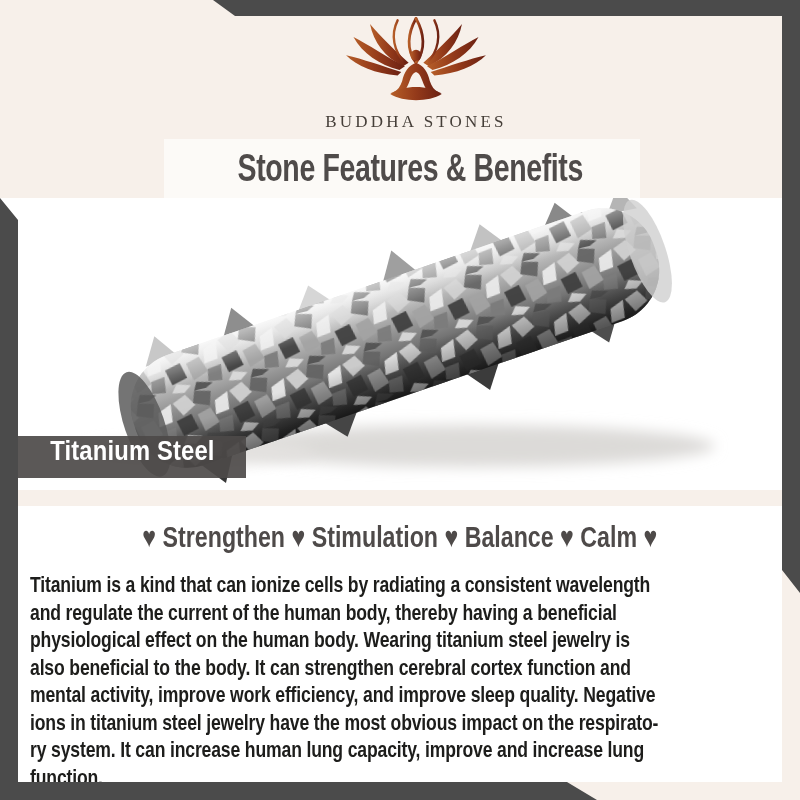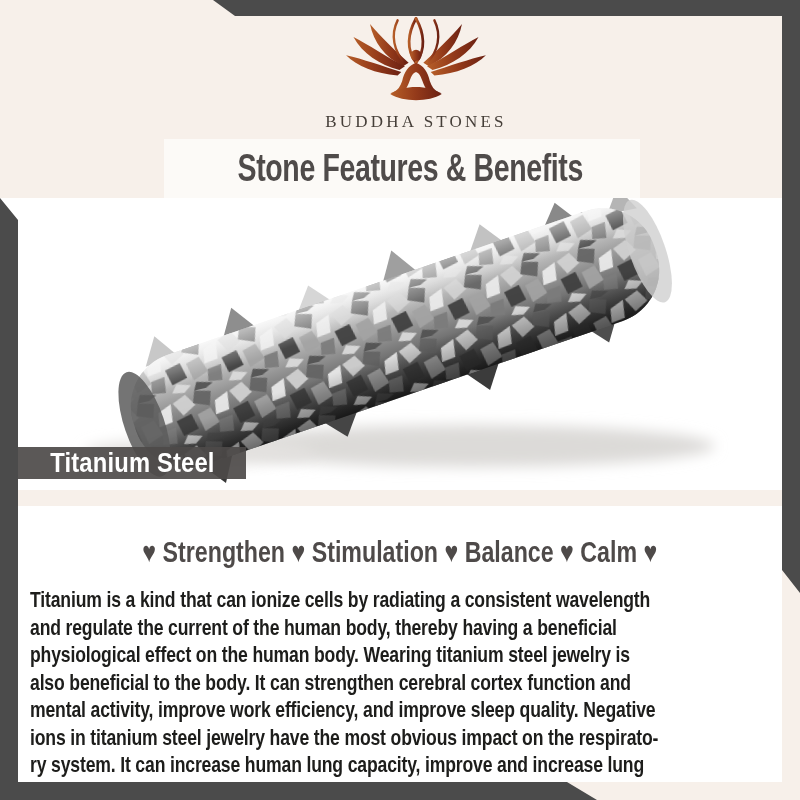--- a/index.html
+++ b/index.html
@@ -29,34 +29,34 @@
     display:inline-block; transform:scaleX(.75); letter-spacing:-.5px;
   }
   
   .photo-panel{
     position:absolute; left:0; top:198px; width:800px; height:292px;
     background:var(--panel);
   }
   .photo-panel svg{position:absolute; left:0; top:0;}
   
   .photo-caption{
-    position:absolute; left:18px; top:447px; width:228px; height:32px;
-    background:var(--labelbg); display:flex; align-items:flex-end; justify-content:center;
+    position:absolute; left:18px; top:436px; width:228px; height:42px;
+    background:var(--labelbg); display:flex; align-items:flex-start; justify-content:center;
     z-index:4;
   }
   .photo-caption span{
     color:var(--labeltext); font-size:27px; font-weight:bold; white-space:nowrap;
     display:inline-block; transform:scaleX(.88); letter-spacing:.2px;
   }
   
   .text-panel{
     position:absolute; left:18px; top:506px; width:764px; height:276px;
     background:var(--panel); z-index:2;
   }
-  .hearts-wrap{margin-top:30px; height:36px; text-align:center;}
+  .hearts-wrap{margin-top:15px; height:36px; text-align:center;}
   .hearts{
     font-size:29px; font-weight:bold; color:var(--heartstext); white-space:nowrap;
     display:inline-block; transform:scaleX(.8); letter-spacing:0;
   }
   .para{margin:14px 0 0 12px;}
   .pline{
     font-size:22px; font-weight:bold; color:var(--bodytext); line-height:27.5px;
     white-space:nowrap; transform:scaleX(.8); transform-origin:left center;
     letter-spacing:-.2px;
   }

